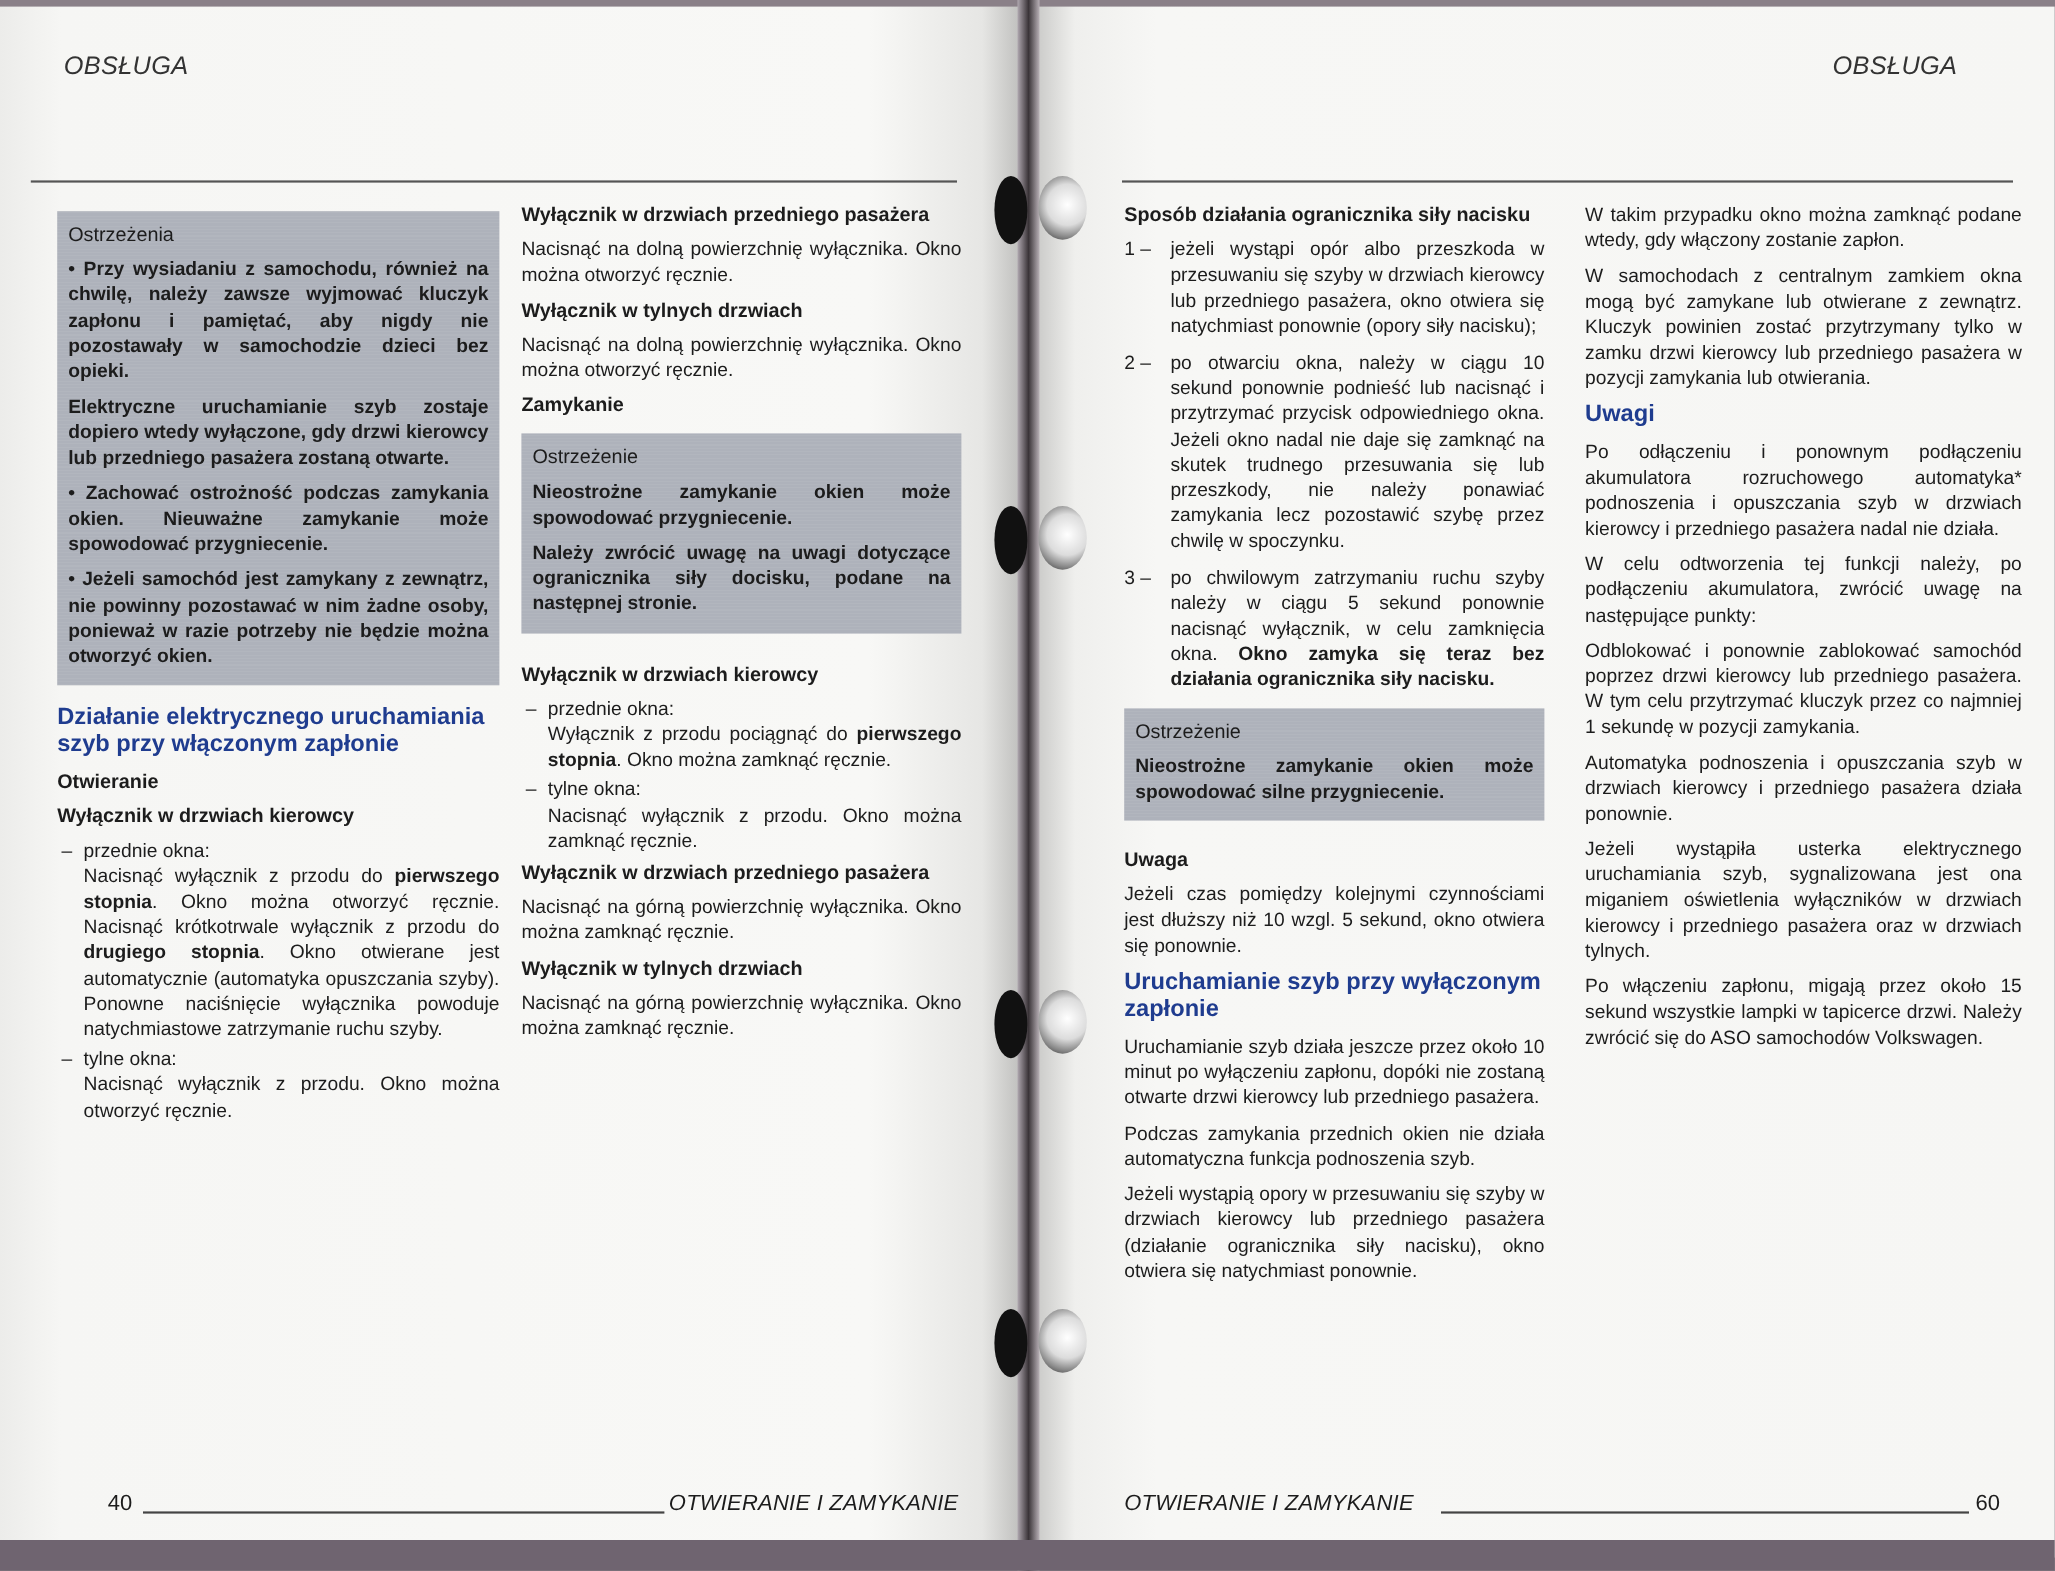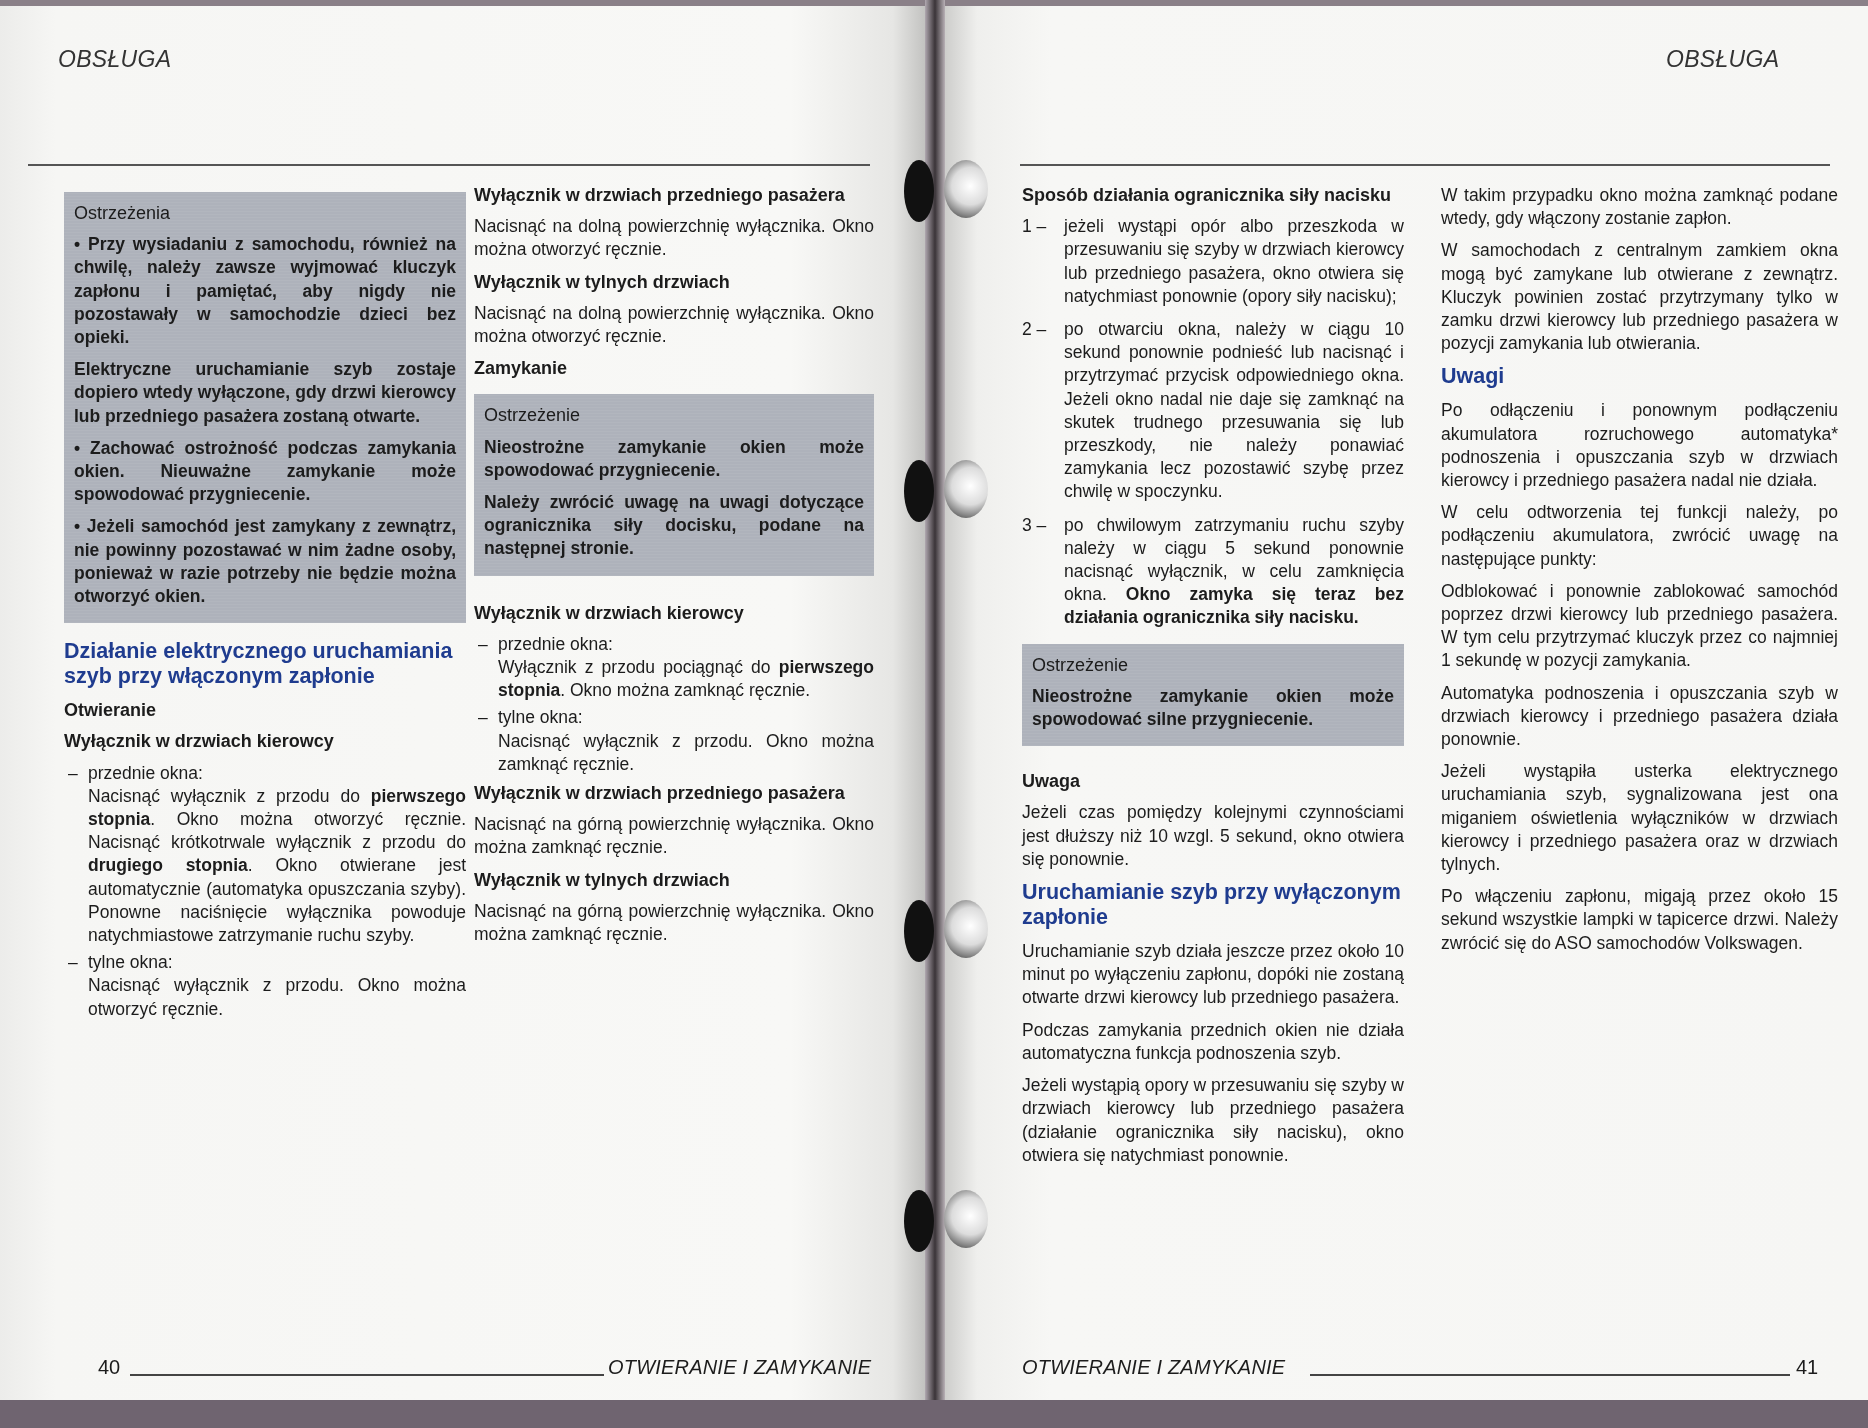--- a/index.html
+++ b/index.html
@@ -36,21 +36,21 @@
   .ring { position: absolute; width: 44px; height: 58px; border-radius: 50%; background: radial-gradient(circle at 60% 45%, #ffffff 0%, #dcdcdc 45%, #8a8a8a 70%, #1a1a1a 100%); }
   .ring-dark { position: absolute; width: 30px; height: 62px; border-radius: 50%; background: #111; }
 </style>
 </head>
 <body>
 
 <div class="page page-left">
   <div class="running-head" style="left:58px;">OBSŁUGA</div>
   <div class="rule" style="left:28px; top:158px; width:842px;"></div>
 
-  <div class="col" style="left:64px; top:186px; width:402px;">
+  <div class="col" style="left:52px; top:186px; width:402px;">
     <div class="warn-box">
       <div class="warn-title">Ostrzeżenia</div>
       <p>• Przy wysiadaniu z samochodu, również na chwilę, należy zawsze wyjmować kluczyk zapłonu i pamiętać, aby nigdy nie pozostawały w samochodzie dzieci bez opieki.</p>
       <p>Elektryczne uruchamianie szyb zostaje dopiero wtedy wyłączone, gdy drzwi kierowcy lub przedniego pasażera zostaną otwarte.</p>
       <p>• Zachować ostrożność podczas zamykania okien. Nieuważne zamykanie może spowodować przygniecenie.</p>
       <p>• Jeżeli samochód jest zamykany z zewnątrz, nie powinny pozostawać w nim żadne osoby, ponieważ w razie potrzeby nie będzie można otworzyć okien.</p>
     </div>
     <div class="h-blue">Działanie elektrycznego uruchamiania szyb przy włączonym zapłonie</div>
     <div class="h-sub">Otwieranie</div>
     <div class="h-sub">Wyłącznik w drzwiach kierowcy</div>
@@ -140,21 +140,21 @@
     <p>Po odłączeniu i ponownym podłączeniu akumulatora rozruchowego automatyka* podnoszenia i opuszczania szyb w drzwiach kierowcy i przedniego pasażera nadal nie działa.</p>
     <p>W celu odtworzenia tej funkcji należy, po podłączeniu akumulatora, zwrócić uwagę na następujące punkty:</p>
     <p>Odblokować i ponownie zablokować samochód poprzez drzwi kierowcy lub przedniego pasażera. W tym celu przytrzymać kluczyk przez co najmniej 1 sekundę w pozycji zamykania.</p>
     <p>Automatyka podnoszenia i opuszczania szyb w drzwiach kierowcy i przedniego pasażera działa ponownie.</p>
     <p>Jeżeli wystąpiła usterka elektrycznego uruchamiania szyb, sygnalizowana jest ona miganiem oświetlenia wyłączników w drzwiach kierowcy i przedniego pasażera oraz w drzwiach tylnych.</p>
     <p>Po włączeniu zapłonu, migają przez około 15 sekund wszystkie lampki w tapicerce drzwi. Należy zwrócić się do ASO samochodów Volkswagen.</p>
   </div>
 
   <div class="footer" style="left:82px;"><span class="ftitle">OTWIERANIE I ZAMYKANIE</span></div>
   <div class="footer-line" style="left:370px; width:480px;"></div>
-  <div class="footer" style="left:856px;">41</div>
+  <div class="footer" style="left:856px;">60</div>
 </div>
 
 <div class="gutter"></div>
 <div class="ring-dark" style="left:904px; top:160px;"></div>
 <div class="ring" style="left:944px; top:160px;"></div>
 <div class="ring-dark" style="left:904px; top:460px;"></div>
 <div class="ring" style="left:944px; top:460px;"></div>
 <div class="ring-dark" style="left:904px; top:900px;"></div>
 <div class="ring" style="left:944px; top:900px;"></div>
 <div class="ring-dark" style="left:904px; top:1190px;"></div>

